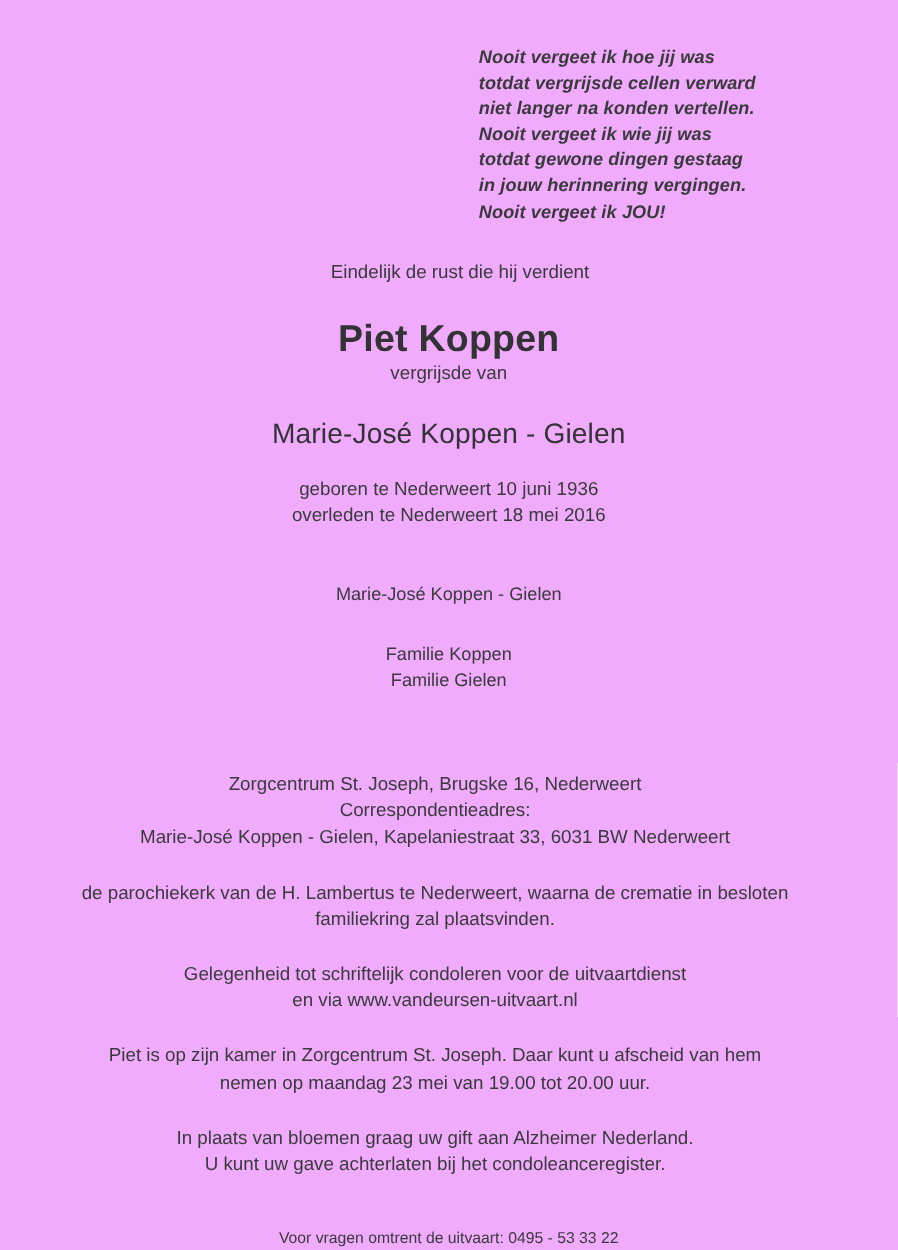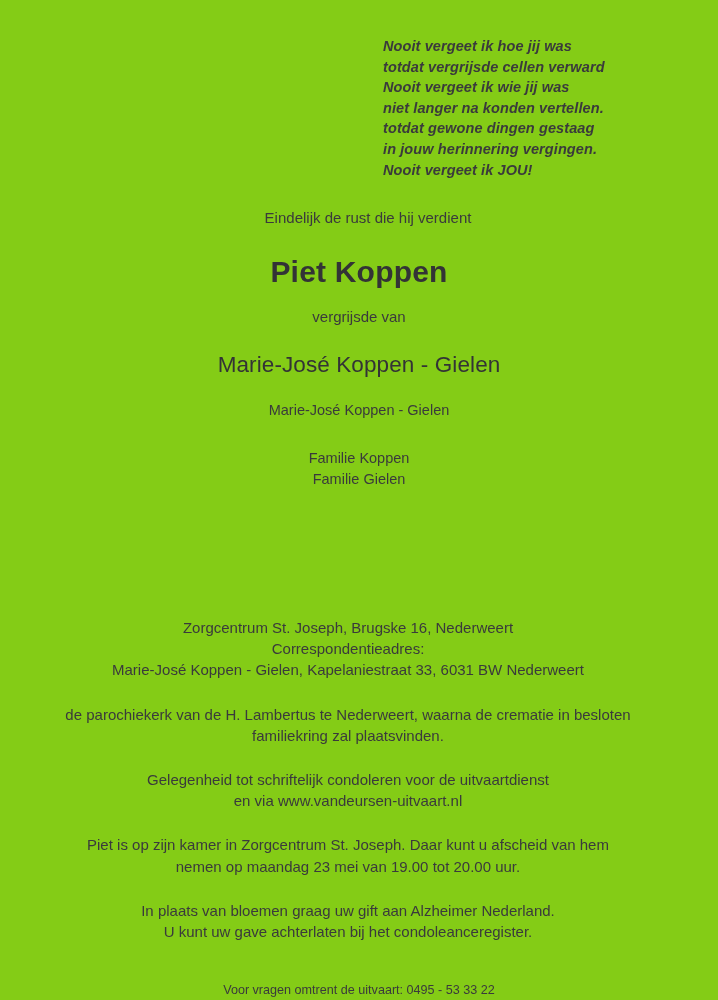--- a/index.html
+++ b/index.html
@@ -11,21 +11,21 @@
   body {
     font-family: "Liberation Sans", sans-serif;
     color: #3a3a3c;
     -webkit-font-smoothing: antialiased;
   }
   .card {
     position: relative;
     width: 718px;
     height: 1000px;
     margin: 0 auto;
-    background: #84cc16;
+    background: #f0abfc;
     overflow: hidden;
     box-sizing: border-box;
   }
 
   
   .poem {
     position: absolute;
     left: 383px;
     top: 36px;
     width: 300px;
@@ -53,21 +53,20 @@
     color: #3a3a3c;
     margin-bottom: 27px;
     padding-left: 18px;
   }
   .deceased-name {
     font-size: 30px;
     font-weight: bold;
     line-height: 34px;
     letter-spacing: 0.2px;
     color: #333336;
-    margin-bottom: 18px;
   }
   .relation {
     font-size: 15px;
     line-height: 20px;
     color: #3a3a3c;
     margin-bottom: 24px;
   }
   .spouse-name {
     font-size: 22.5px;
     font-weight: normal;
@@ -122,32 +121,36 @@
   }
 </style>
 </head>
 <body>
 
 <div class="card">
 
   <div class="poem">
     <div class="poem-line">Nooit vergeet ik hoe jij was</div>
     <div class="poem-line">totdat vergrijsde cellen verward</div>
+    <div class="poem-line">niet langer na konden vertellen.</div>
     <div class="poem-line">Nooit vergeet ik wie jij was</div>
-    <div class="poem-line">niet langer na konden vertellen.</div>
     <div class="poem-line">totdat gewone dingen gestaag</div>
     <div class="poem-line">in jouw herinnering vergingen.</div>
     <div class="poem-line">Nooit vergeet ik JOU!</div>
   </div>
 
   <div class="announce">
     <div class="lead-line">Eindelijk de rust die hij verdient</div>
     <div class="deceased-name">Piet Koppen</div>
     <div class="relation">vergrijsde van</div>
     <div class="spouse-name">Marie-José Koppen - Gielen</div>
+    <div class="dates">
+      <div>geboren te Nederweert 10 juni 1936</div>
+      <div>overleden te Nederweert 18 mei 2016</div>
+    </div>
     <div class="mourner-primary">Marie-José Koppen - Gielen</div>
     <div class="mourner-families">
       <div>Familie Koppen</div>
       <div>Familie Gielen</div>
     </div>
   </div>
 
   <div class="details">
 
     <div class="para">

